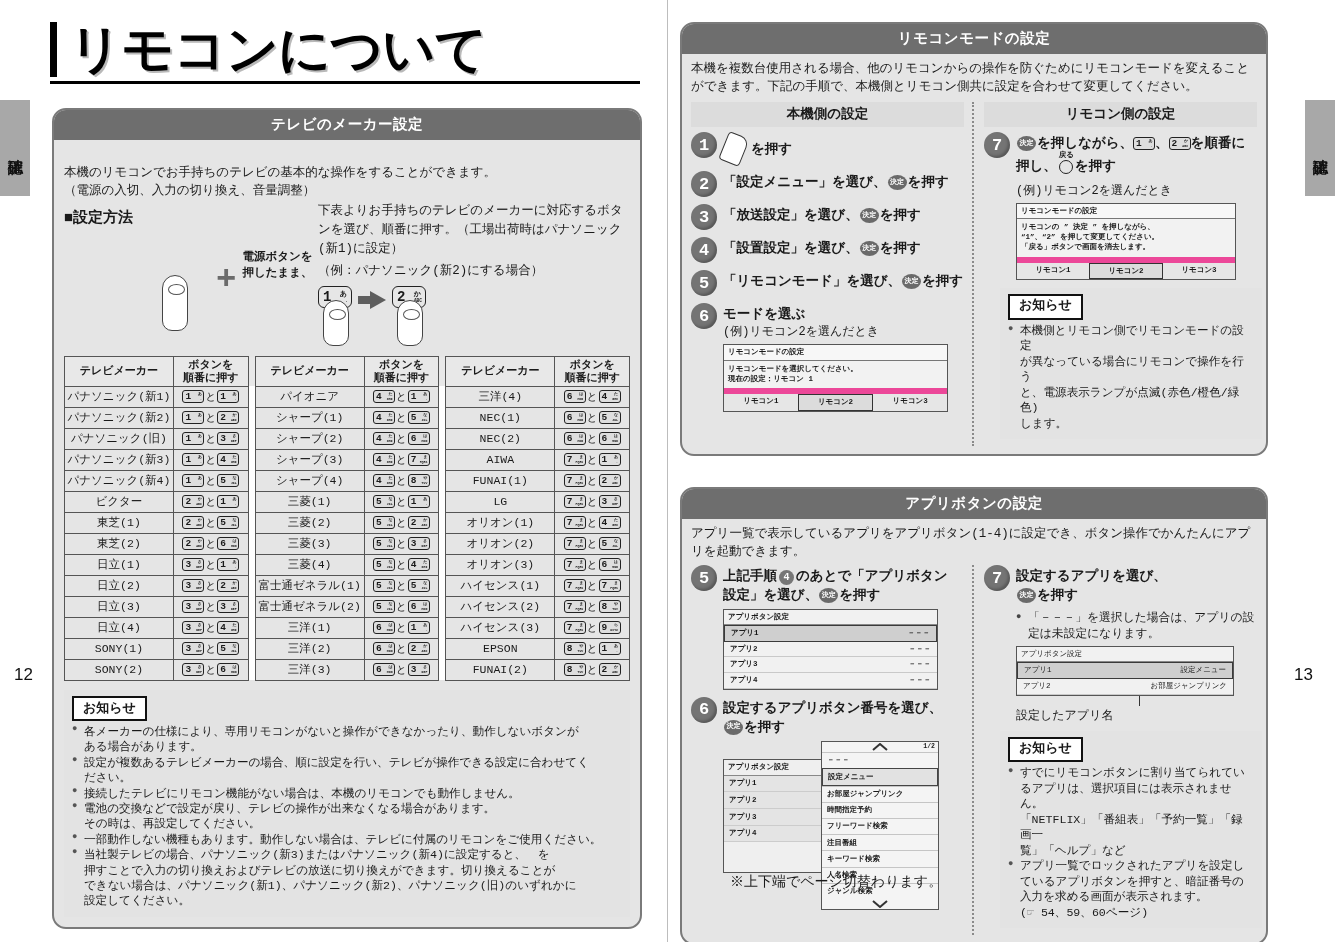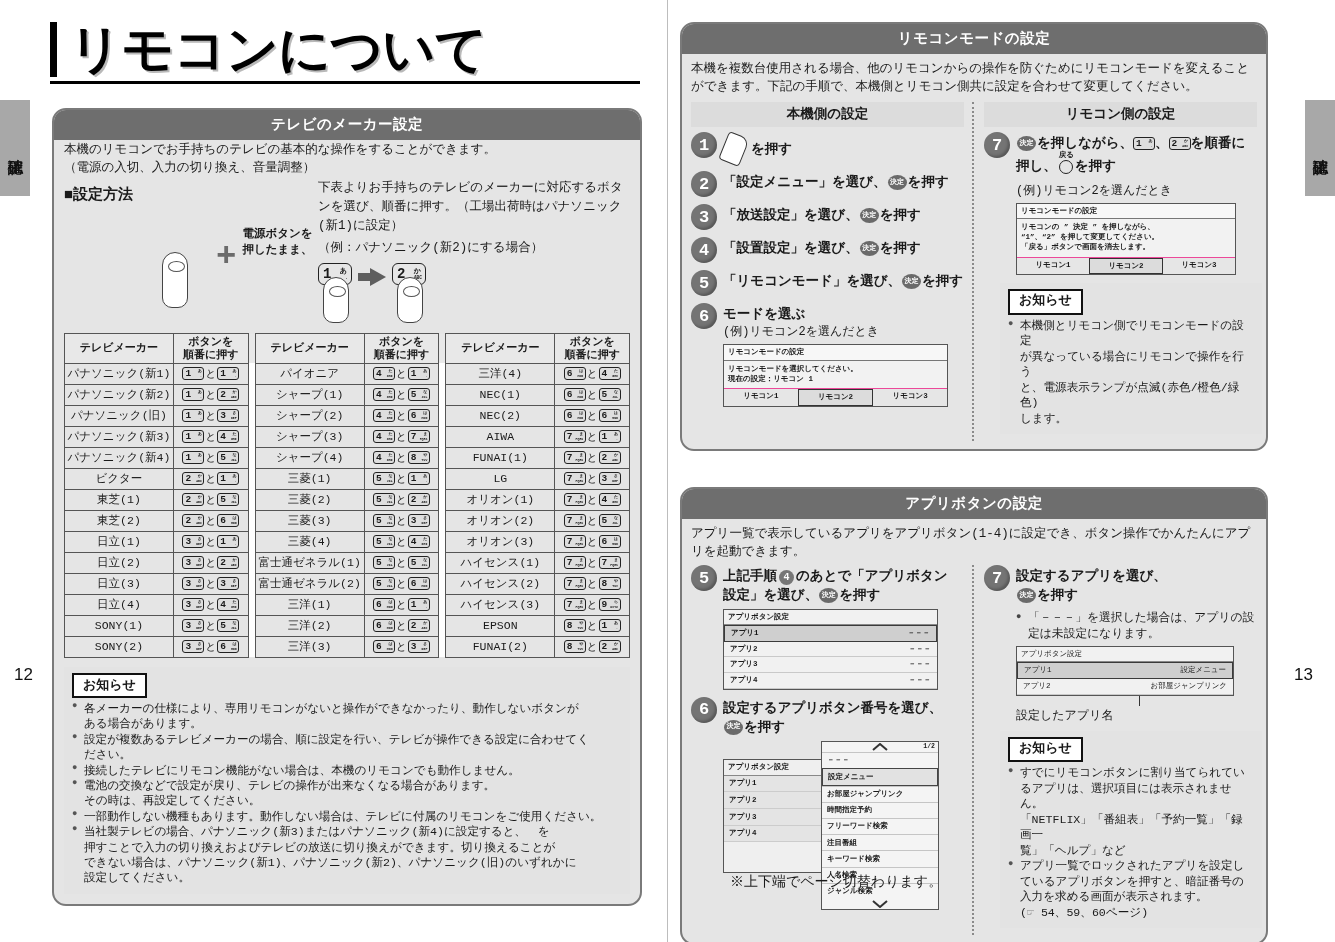--- a/index.html
+++ b/index.html
@@ -53,21 +53,21 @@
     background:#e5e5e5;
     overflow:hidden;
     font-family:Liberation Mono, monospace;
   }
   .band {
     background:#6e6e6e; color:#fff;
     font-size:14.5px; font-weight:bold;
     text-align:center; padding:5px 0 6px;
     letter-spacing:0.5px;
   }
-  .panel-body { padding:1px 10px 10px; }
+  .panel-body { padding:24px 10px 10px; }
 
   .lead { font-size:12.5px; line-height:1.45; }
   .lead-sub { font-size:12.5px; line-height:1.45; }
 
   .sec-head {
     font-size:15px; font-weight:bold; margin:6px 0 2px;
   }
 
   
   .setup-row { display:flex; align-items:flex-start; gap:4px; margin-top:2px; }
@@ -204,21 +204,21 @@
     transform:rotate(22deg); vertical-align:middle; background:#fff;
   }
 
   
   .mock {
     border:1px solid #555; background:#f2f2f2; width:225px; font-size:7.5px;
     margin-top:3px;
   }
   .mock-title { border-bottom:1px solid #777; padding:2px 4px; background:#f7f7f7; }
   .mock-msg { padding:3px 4px 4px; line-height:1.35; min-height:22px; }
-  .mock-tabs { display:flex; border-top:1px solid #ec4899; }
+  .mock-tabs { display:flex; border-top:6px solid #ec4899; }
   .mock-tab { flex:1; text-align:center; padding:2px 0; background:#e6e6e6; }
   .mock-tab.sel { border:1.6px solid #333; background:#dcdcdc; font-weight:bold; }
 
   .applist { border:1px solid #555; width:215px; font-size:7.5px; margin-top:3px; background:#f1f1f1;}
   .applist .hdr { padding:2px 4px; border-bottom:1px solid #888; }
   .applist .row { display:flex; justify-content:space-between; padding:2px 6px; border-bottom:1px solid #c9c9c9; }
   .applist .row.sel { background:#cfcfcf; border:1px solid #3a3a3a; }
 
   .menu-overlay { position:relative; margin-top:4px; height:150px; }
   .menu-left {

